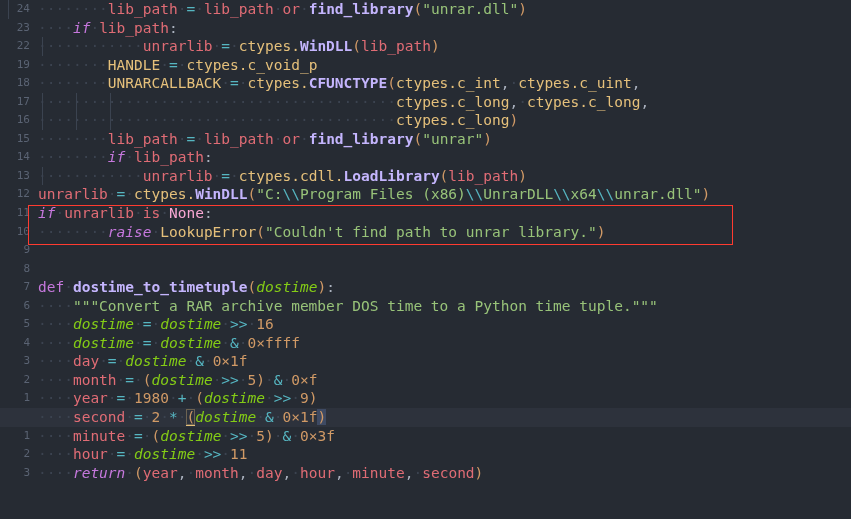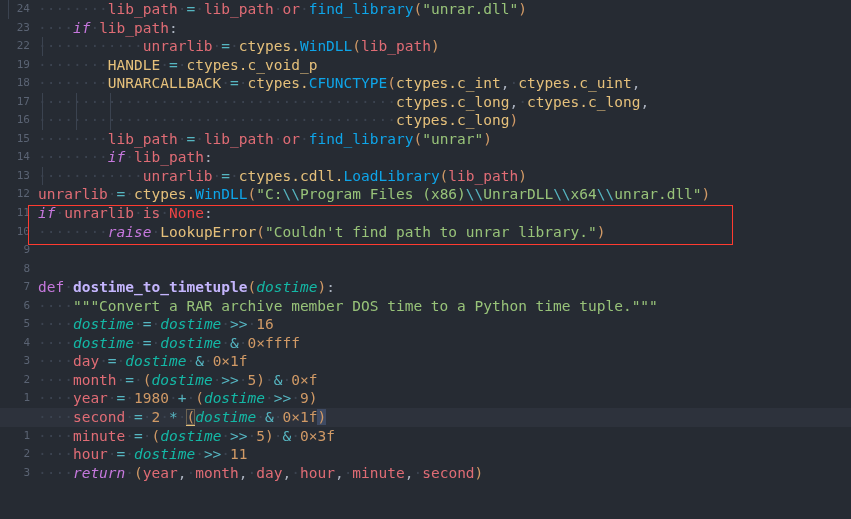--- a/index.html
+++ b/index.html
@@ -71,31 +71,31 @@
     padding-left: 8px;
     box-sizing: border-box;
   }
 
   
   .kw        { color: #c678dd; font-style: italic; }   
   .kw2       { color: #c678dd; }                        
   .op        { color: #56b6c2; }                        
   .opr       { color: #e06c75; }                        
   .var       { color: #e06c75; }                        
-  .vari      { color: #14b8a6; font-style: italic; margin-top: 8px; }    
-  .fn        { color: #0ea5e9; font-weight: normal; }     
+  .vari      { color: #84cc16; font-style: italic; margin-top: 8px; }    
+  .fn        { color: #c4b5fd; font-weight: bold; }     
   .fndef     { color: #c4b5fd; font-weight: bold; }
   .attr      { color: #e5c07b; }                        
   .const     { color: #d19a66; }                        
   .str       { color: #98c379; }                        
   .esc       { color: #56b6c2; }                        
   .cmt       { color: #5c6370; font-style: italic; }    
   .paren     { color: #d19a66; }
   .punct     { color: #abb2bf; }
-  .none      { color: #ef4444; }
+  .none      { color: #f9a8d4; }
   .ws        { color: #3b4350; }                        
   .doc       { color: #98c379; }
 
   .guide {
     position: absolute;
     top: 0;
     width: 1px;
     height: 18.55px;
     background: #3b4350;
   }

